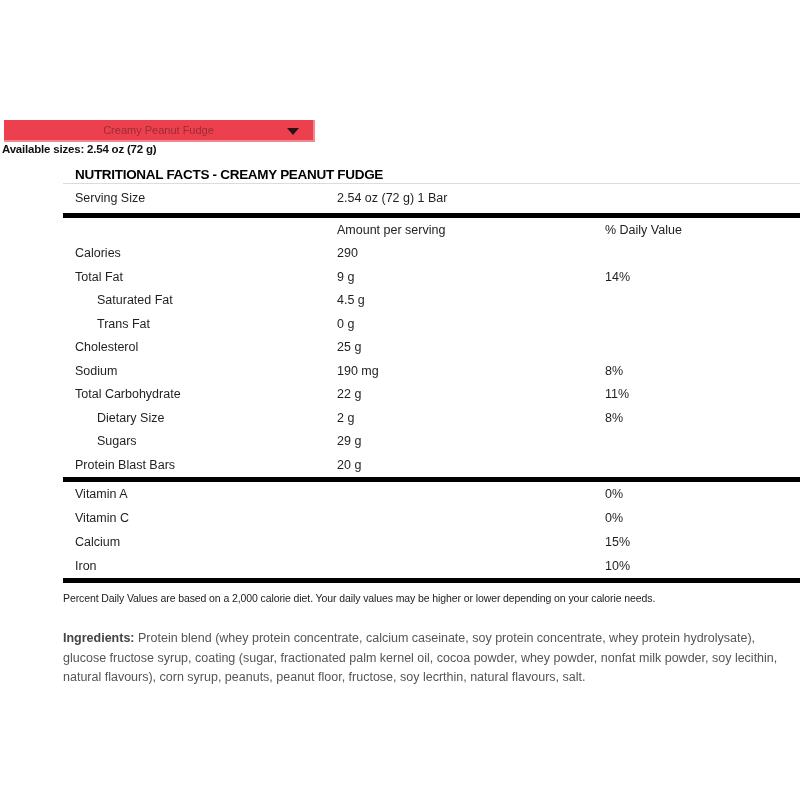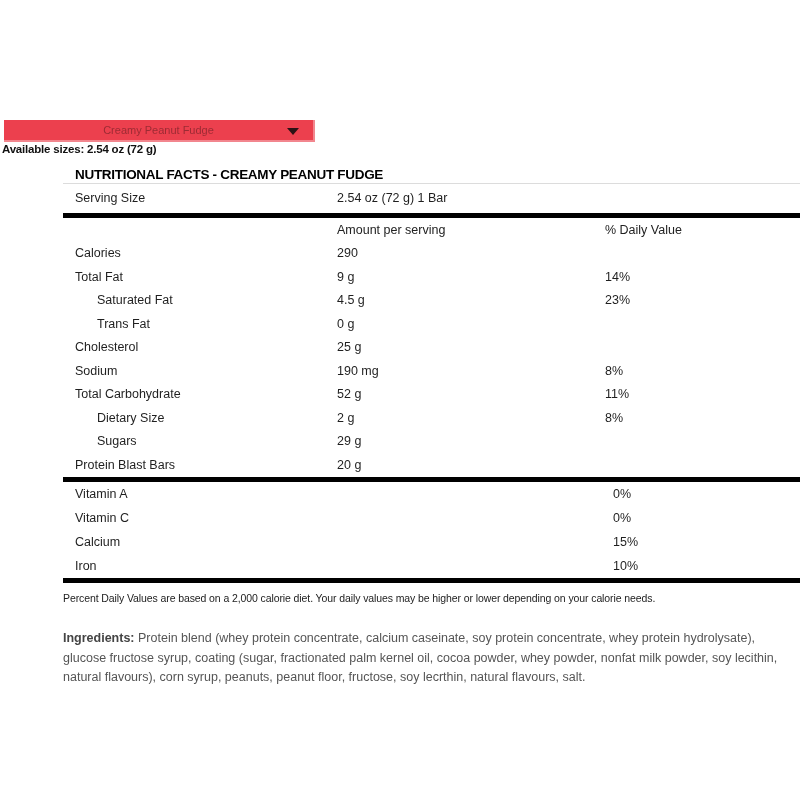--- a/index.html
+++ b/index.html
@@ -27,21 +27,21 @@
 
   .serving-row { display:grid; grid-template-columns:274px 1fr; height:29px; line-height:29px; font-size:12.5px; }
   .serving-row .c1 { padding-left:12px; }
 
   .hdr-row { display:grid; grid-template-columns:274px 268px 1fr; height:24px; line-height:24px; font-size:12.5px; color:#222; }
 
   .row { display:grid; grid-template-columns:274px 268px 1fr; height:23.5px; line-height:23.5px; font-size:12.5px; }
   .row .label { padding-left:12px; }
   .row.indent .label { padding-left:34px; }
 
-  .micro-row { display:grid; grid-template-columns:542px 1fr; height:24px; line-height:24px; font-size:12.5px;gap:8px; }
+  .micro-row { display:grid; grid-template-columns:542px 1fr; height:24px; line-height:24px; font-size:12.5px; }
   .micro-row .label { padding-left:12px; }
 
   .footnote { margin-top:9px; font-size:10.5px; color:#222; letter-spacing:-0.1px; }
 
   .ingredients { margin-top:25px; font-size:12.5px; line-height:19.5px; color:#555; }
   .ingredients b { color:#444; }
 </style>
 </head>
 <body>
 
@@ -77,40 +77,39 @@
     <div></div>
   </div>
   <div class="row">
     <div class="label">Total Fat</div>
     <div>9 g</div>
     <div>14%</div>
   </div>
   <div class="row indent">
     <div class="label">Saturated Fat</div>
     <div>4.5 g</div>
-    <div>23%</div>
   </div>
   <div class="row indent">
     <div class="label">Trans Fat</div>
     <div>0 g</div>
     <div></div>
   </div>
   <div class="row">
     <div class="label">Cholesterol</div>
     <div>25 g</div>
     <div></div>
   </div>
   <div class="row">
     <div class="label">Sodium</div>
     <div>190 mg</div>
     <div>8%</div>
   </div>
   <div class="row">
     <div class="label">Total Carbohydrate</div>
-    <div>52 g</div>
+    <div>22 g</div>
     <div>11%</div>
   </div>
   <div class="row indent">
     <div class="label">Dietary Size</div>
     <div>2 g</div>
     <div>8%</div>
   </div>
   <div class="row indent">
     <div class="label">Sugars</div>
     <div>29 g</div>

